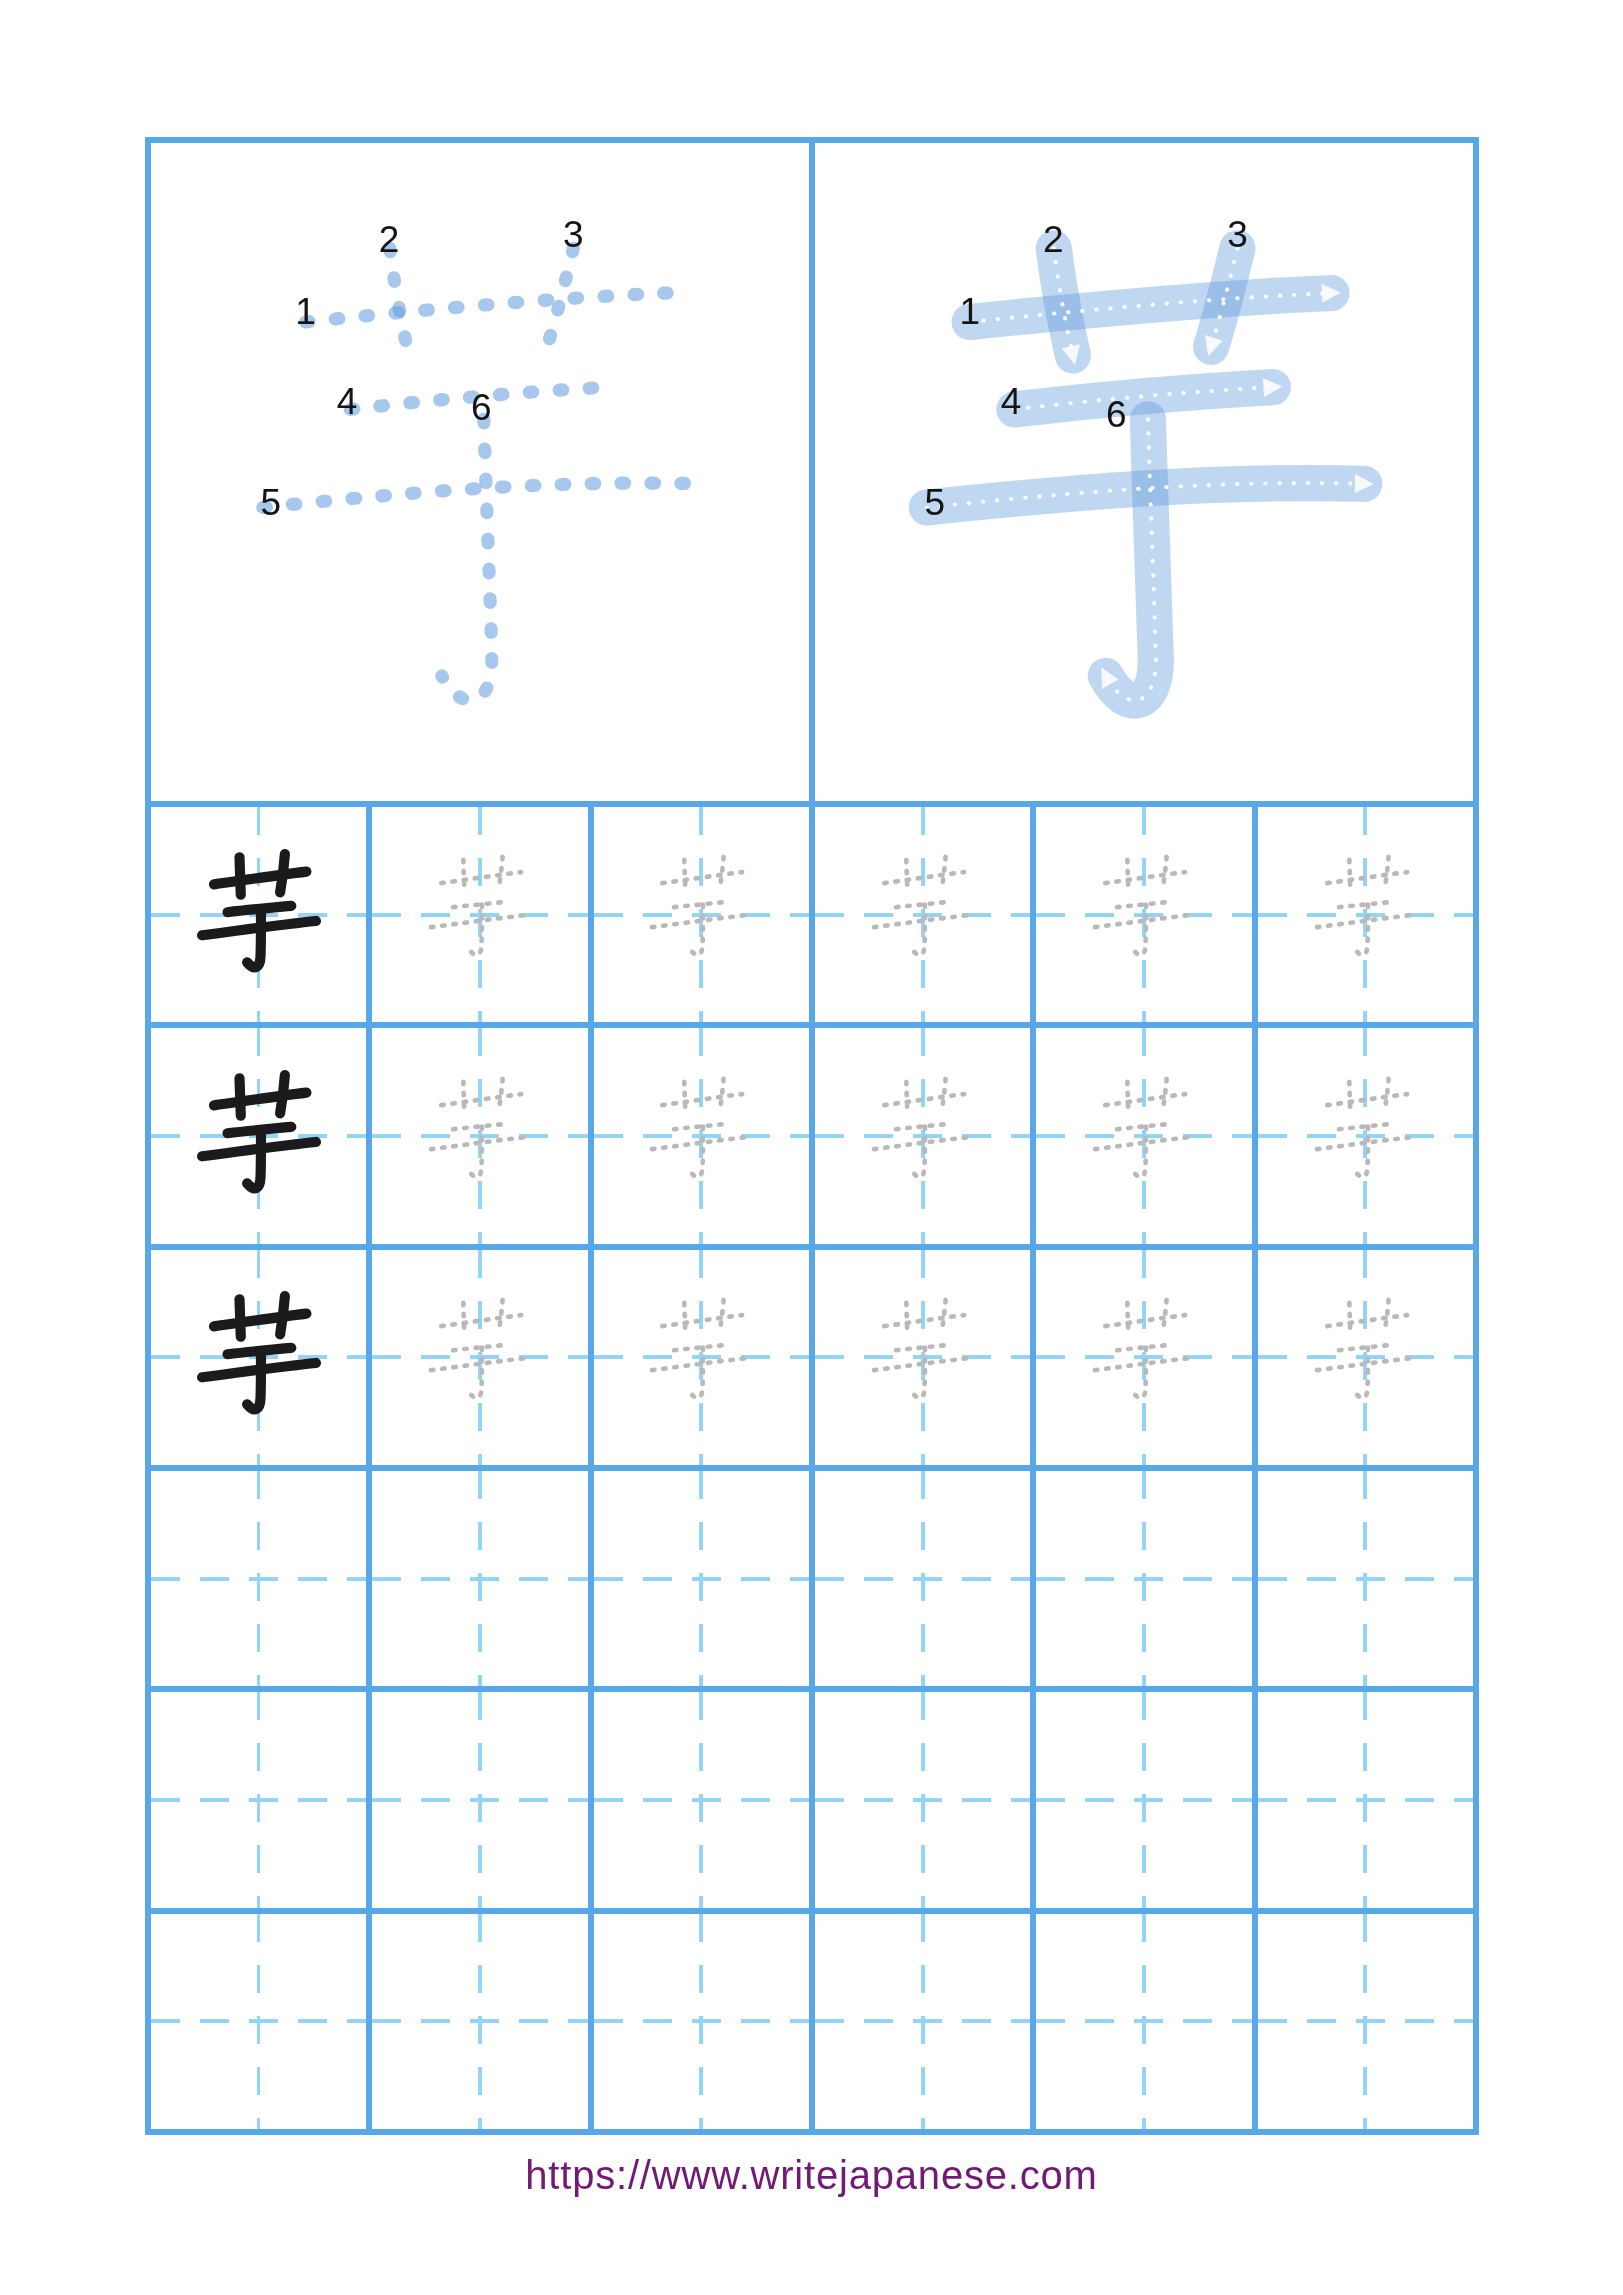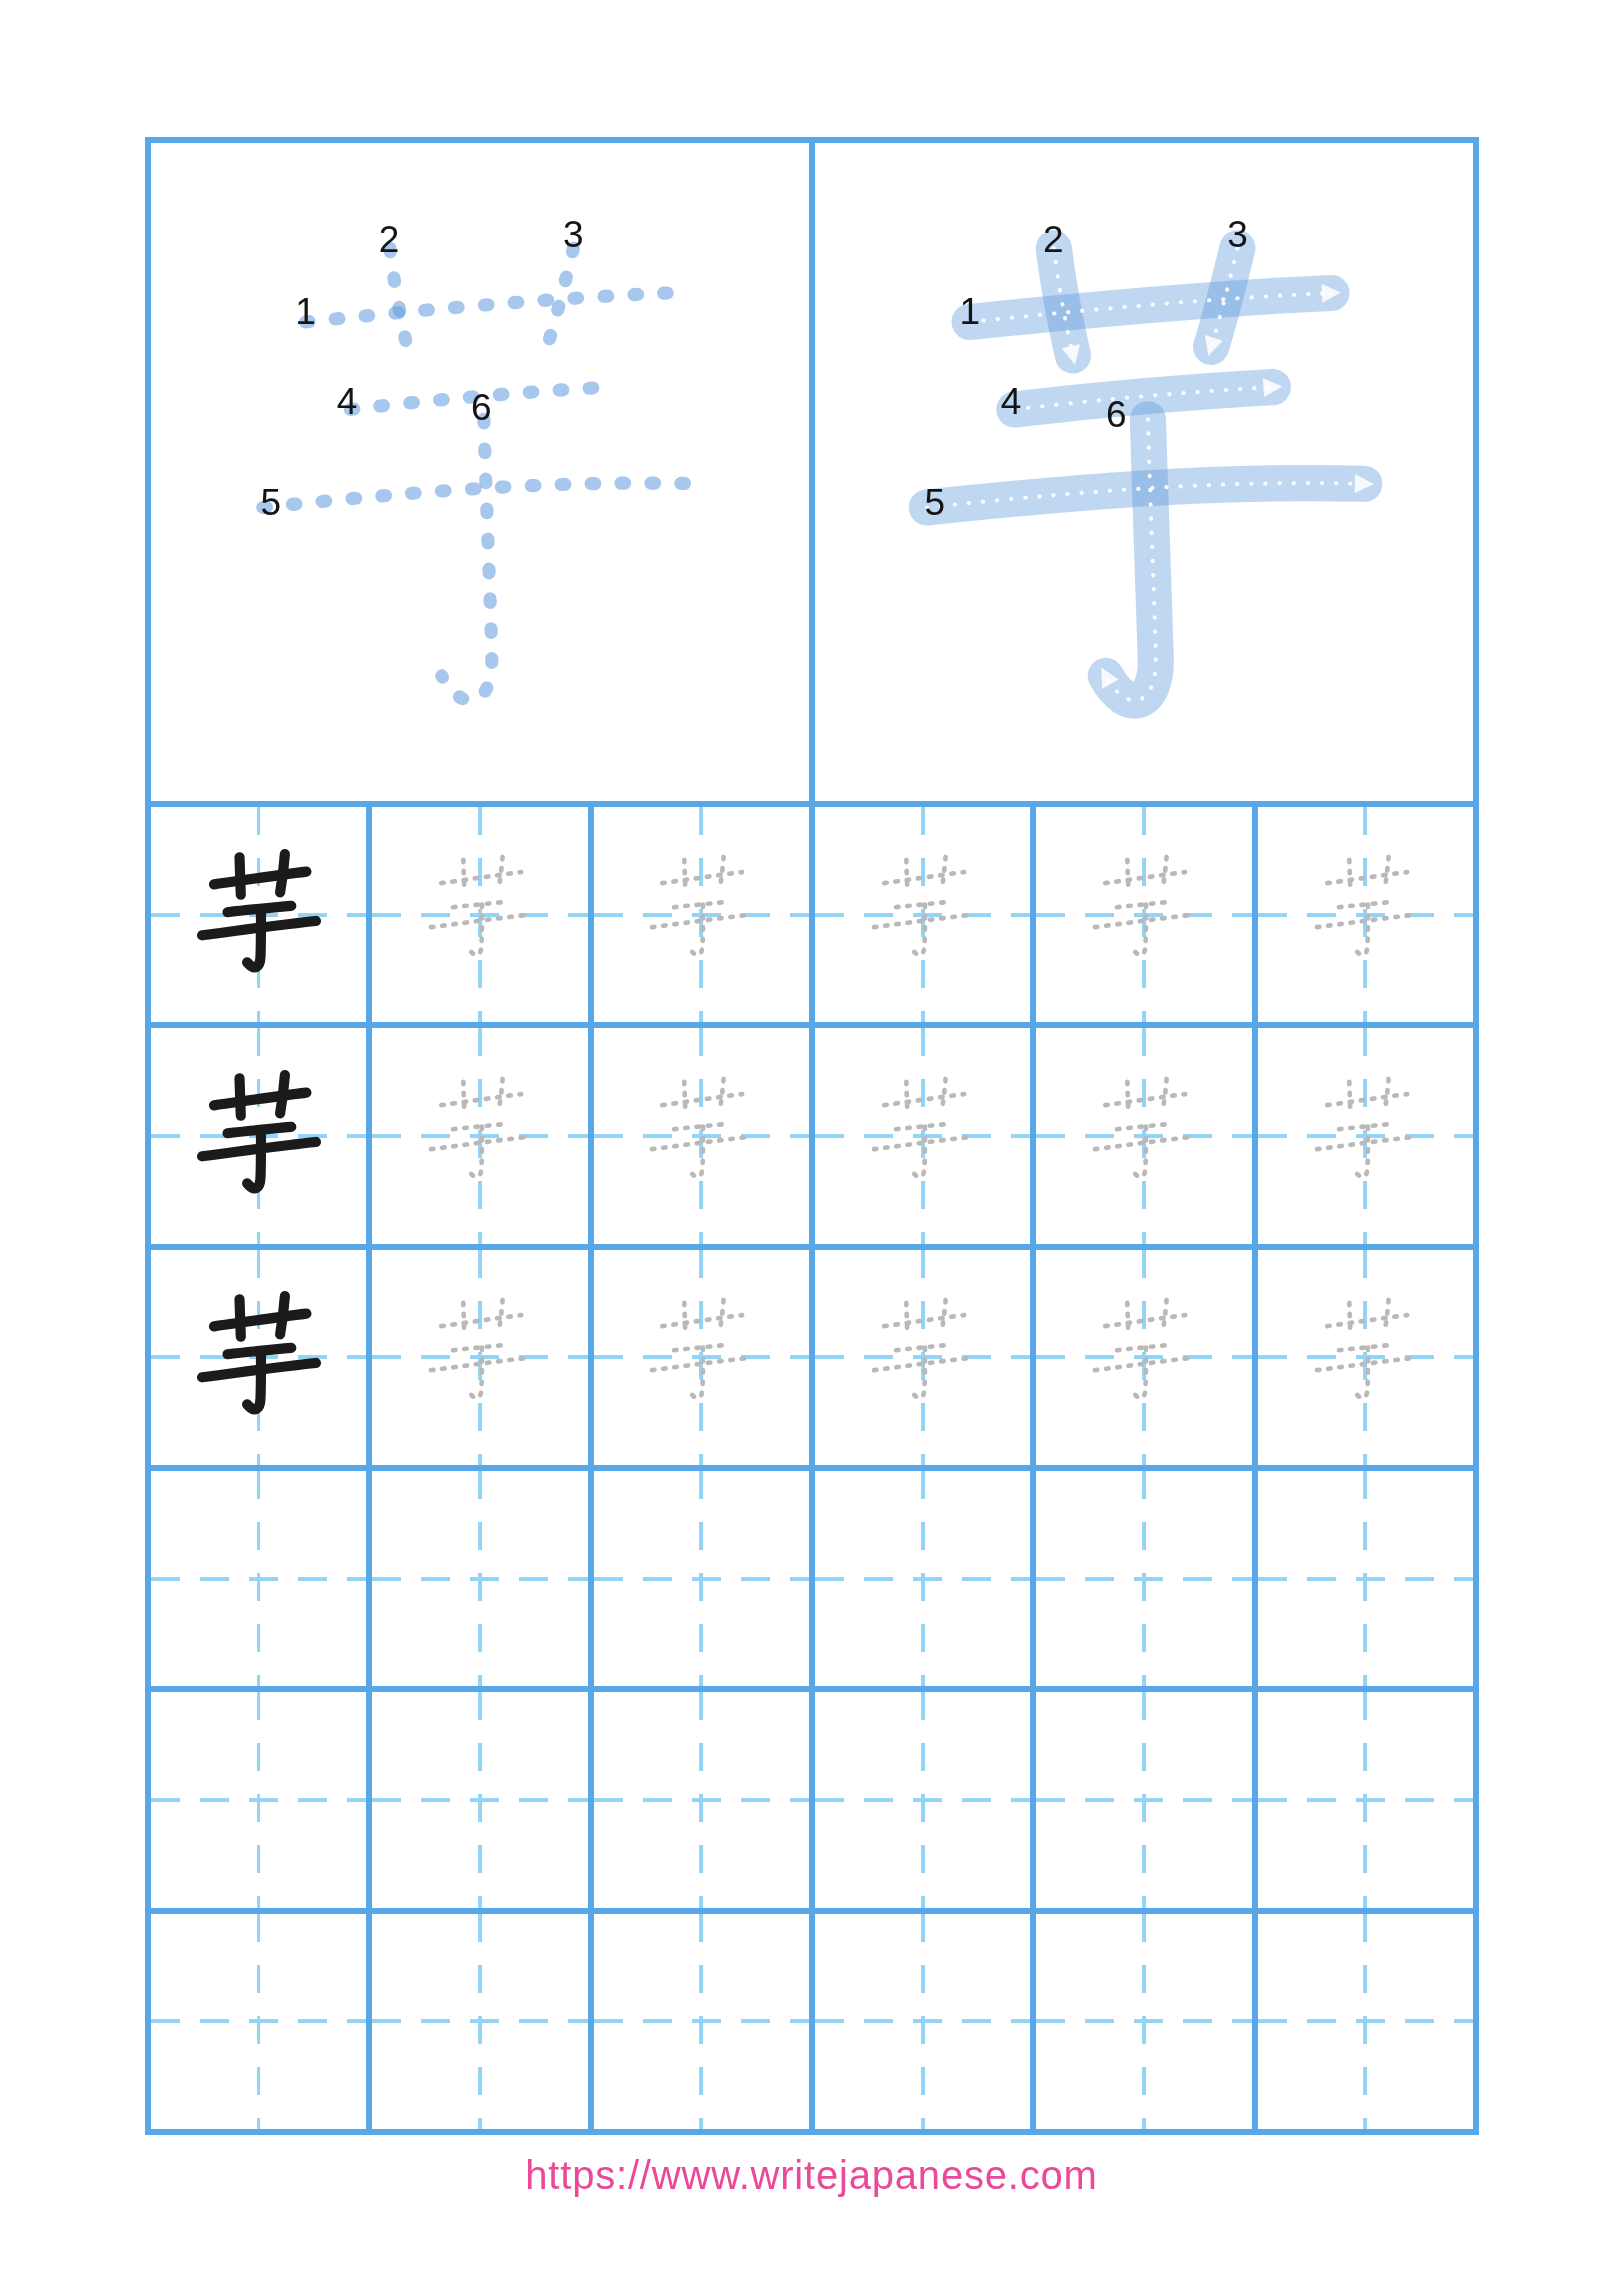--- a/index.html
+++ b/index.html
@@ -55,21 +55,21 @@
   }
 
   .num {
     position:absolute; transform:translate(-50%,-50%);
     font-size:37px; line-height:1; color:#141414; font-weight:400;
     font-family:"Liberation Sans", sans-serif;
   }
 
   .footer { position:absolute; left:0; right:0; top:2153px; text-align:center; }
   .footer-link {
-    font-size:40px; letter-spacing:0.8px; color:#ec4899; font-weight:400;
+    font-size:40px; letter-spacing:0.8px; color:#701a75; font-weight:400;
     text-decoration:none; font-family:"Liberation Sans", sans-serif;
   }
 
   .defs-holder { position:absolute; width:0; height:0; overflow:hidden; }
 </style>
 </head>
 <body>
 
 <svg class="defs-holder" aria-hidden="true">
   <defs>

